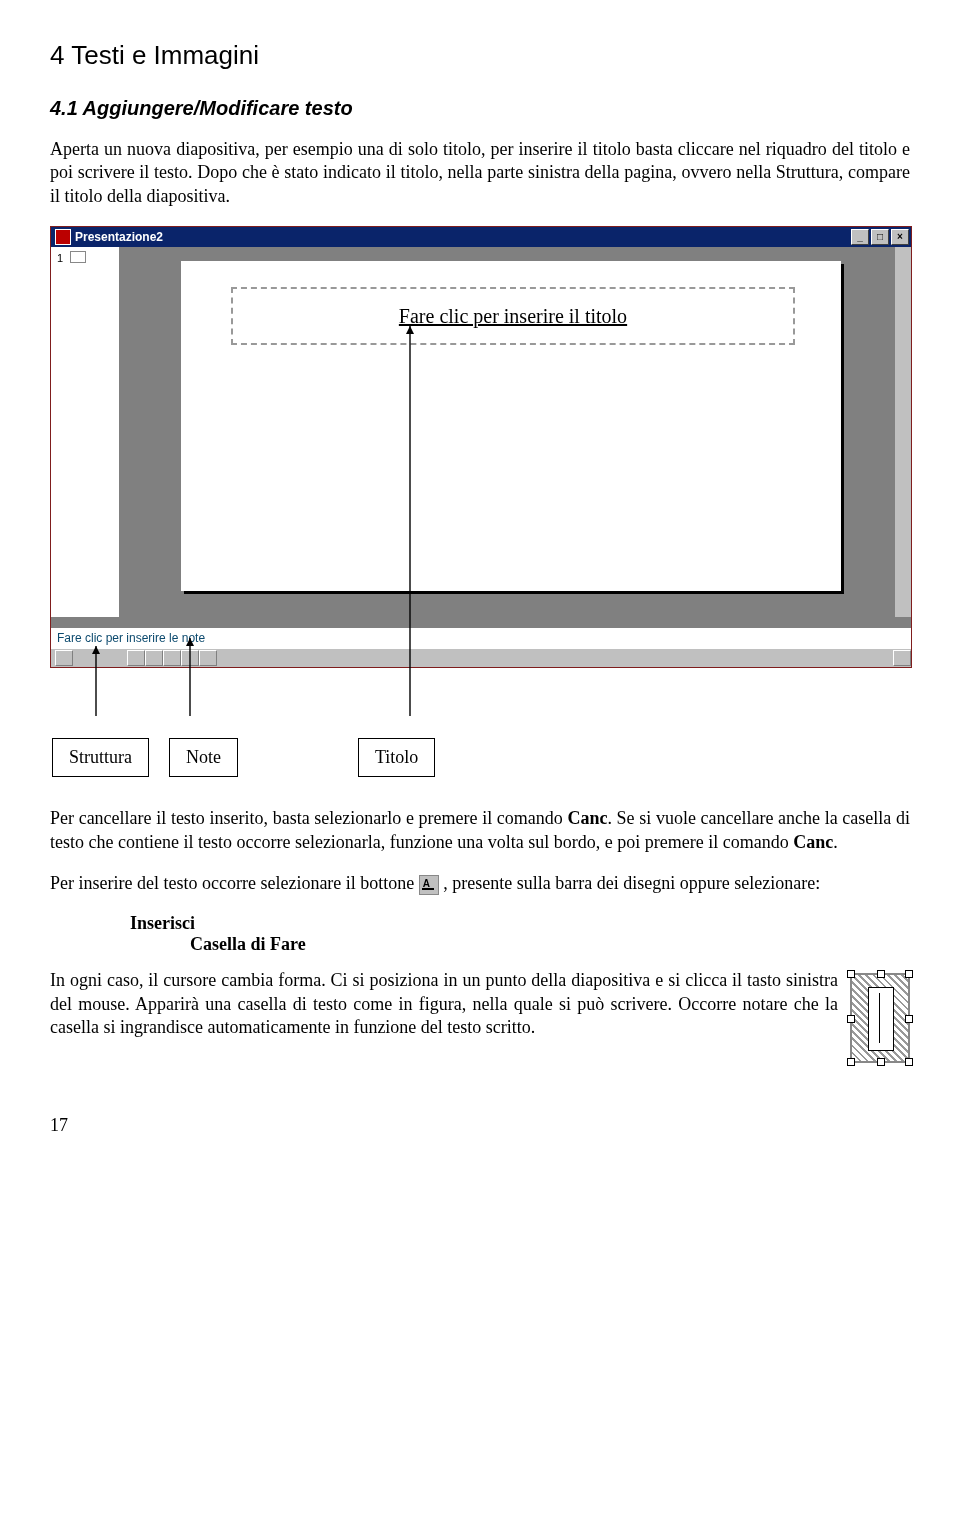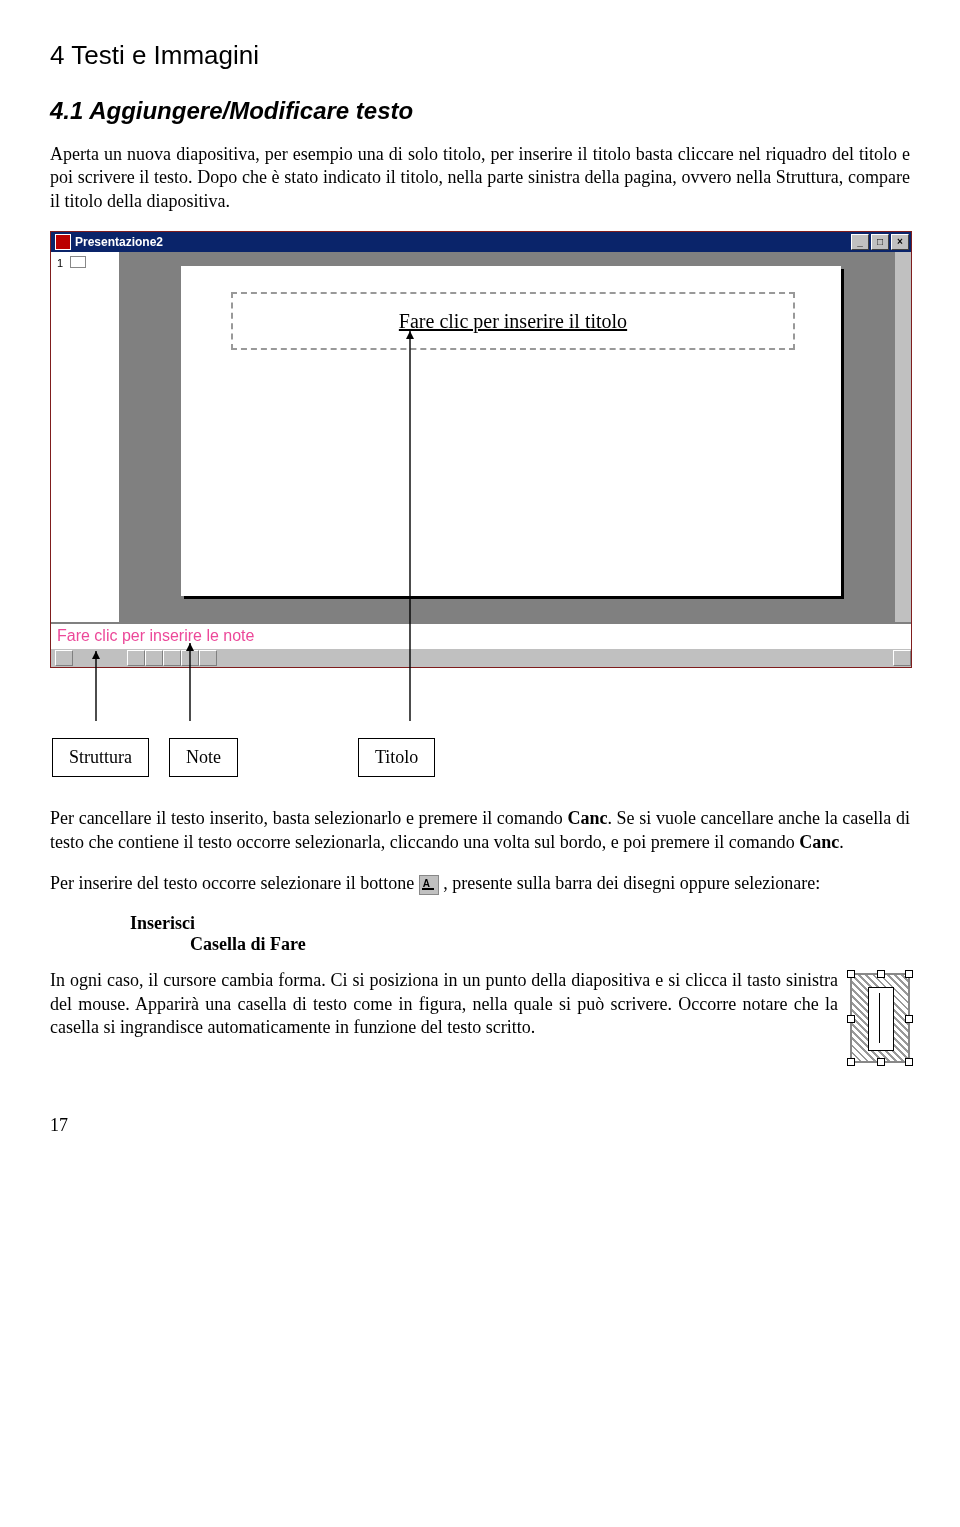--- a/index.html
+++ b/index.html
@@ -13,21 +13,21 @@
     font-size: 18px;
   }
   h1.section {
     font-family: Arial, Helvetica, sans-serif;
     font-size: 26px;
     font-weight: normal;
     margin: 0 0 26px 0;
   }
   h2.subsection {
     font-family: Arial, Helvetica, sans-serif;
-    font-size: 24px;
+    font-size: 20px;
     font-style: italic;
     font-weight: bold;
     margin: 0 0 18px 0;
   }
   p.body {
     font-size: 18px;
     line-height: 1.3;
     text-align: justify;
     margin: 0 0 18px 0;
   }
@@ -112,22 +112,23 @@
     color: #000;
     text-decoration: underline;
   }
   .scroll-v {
     width: 16px; background:#c0c0c0;
     border-left:1px solid #808080;
   }
   .notes-strip {
     background:#fff;
     border-top: 2px solid #808080;
-    font-family: Tahoma, Arial; font-size: 16px; color:#ec4899;
+    font-family: Tahoma, Arial; font-size: 12px; color:#0c4a6e;
     padding: 3px 6px;
+    margin-top: 9px;
   }
   .bottombar {
     display:flex; align-items:center;
     background:#c0c0c0;
     border-top:1px solid #fff;
     height: 18px;
     font-size:10px;
   }
   .bottombar .seg {
     border:1px solid #808080; border-top-color:#fff; border-left-color:#fff;
@@ -275,21 +276,21 @@
   </svg>
 </div>
 
 <div class="labels-row">
   <div class="labelbox struttura">Struttura</div>
   <div class="labelbox">Note</div>
   <div class="labelbox titolo">Titolo</div>
 </div>
 
 <p class="body">
-  <span>Per cancellare il testo inserito, basta selezionarlo e premere il comando </span><b>Canc</b><span>. Se si vuole cancellare anche la casella di testo che contiene il testo occorre selezionarla, cliccando una volta sul bordo, e poi premere il comando </span><b>Canc</b><span>.</span>
+  <span>Per cancellare il testo inserito, basta selezionarlo e premere il comando </span><b>Canc</b><span>. Se si vuole cancellare anche la casella di testo che contiene il testo occorre selezionarla, funzione una volta sul bordo, e poi premere il comando </span><b>Canc</b><span>.</span>
 </p>
 
 <p class="body">
   <span>Per inserire del testo occorre selezionare il bottone </span><span class="tb-icon"></span><span> , presente sulla barra dei disegni oppure selezionare:</span>
 </p>
 
 <div class="indent">Inserisci</div>
 <div class="indent2">Casella di Fare</div>
 
 <div style="height:14px"></div>

